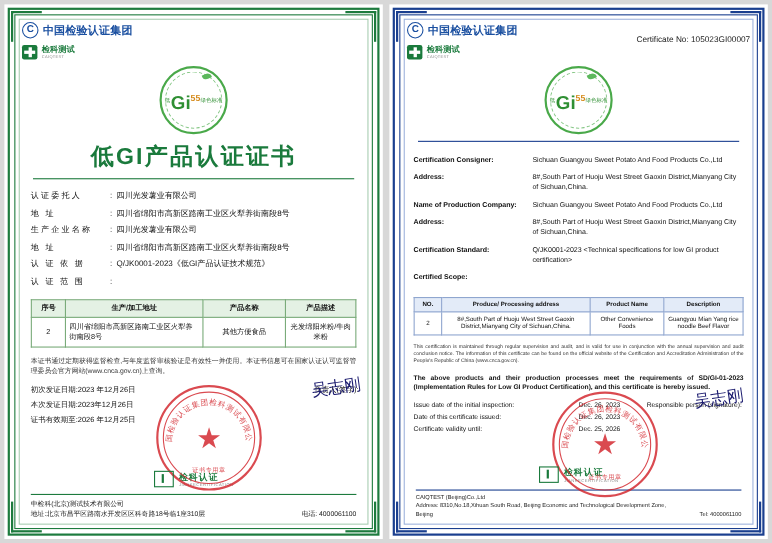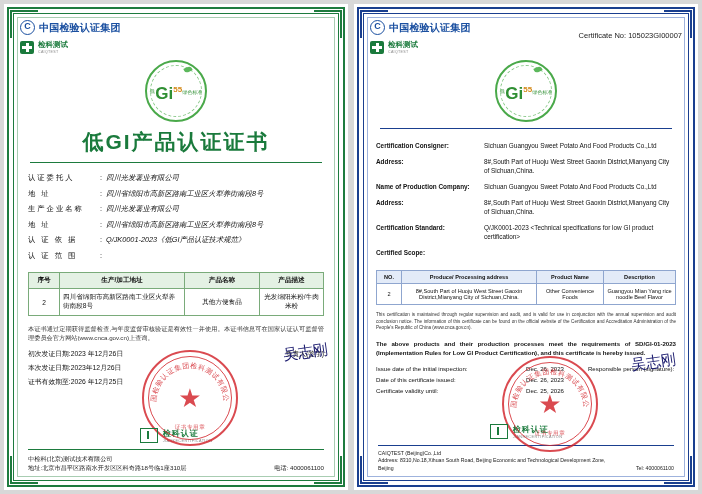--- a/index.html
+++ b/index.html
@@ -96,21 +96,21 @@
     margin-top:10px;letter-spacing:.2px;
   }
   .title-rule{height:1px;background:#1d7b3e;margin:6px 10px 0 10px;}
   .cert.en .title-rule{background:#1a3f8f;}
 
   
   .fields{margin-top:10px;padding:0 8px;}
   .frow{display:flex;font-size:7.3px;color:#111;margin-bottom:5.5px;line-height:10px;}
   .flabel{width:72px;flex:none;letter-spacing:2px;}
   .fcolon{width:6px;flex:none;}
-  .fval{flex:1;font-style:italic;}
+  .fval{flex:1;}
 
   
   .fields-en{margin-top:12px;padding:0 6px;}
   .frow-en{display:flex;font-size:6.4px;color:#111;margin-bottom:7px;line-height:9px;}
   .flabel-en{width:108px;flex:none;font-weight:bold;}
   .fval-en{flex:1;}
 
   
   table{border-collapse:collapse;width:100%;margin-top:6px;}
   .tbl-cn{font-size:6.6px;}

